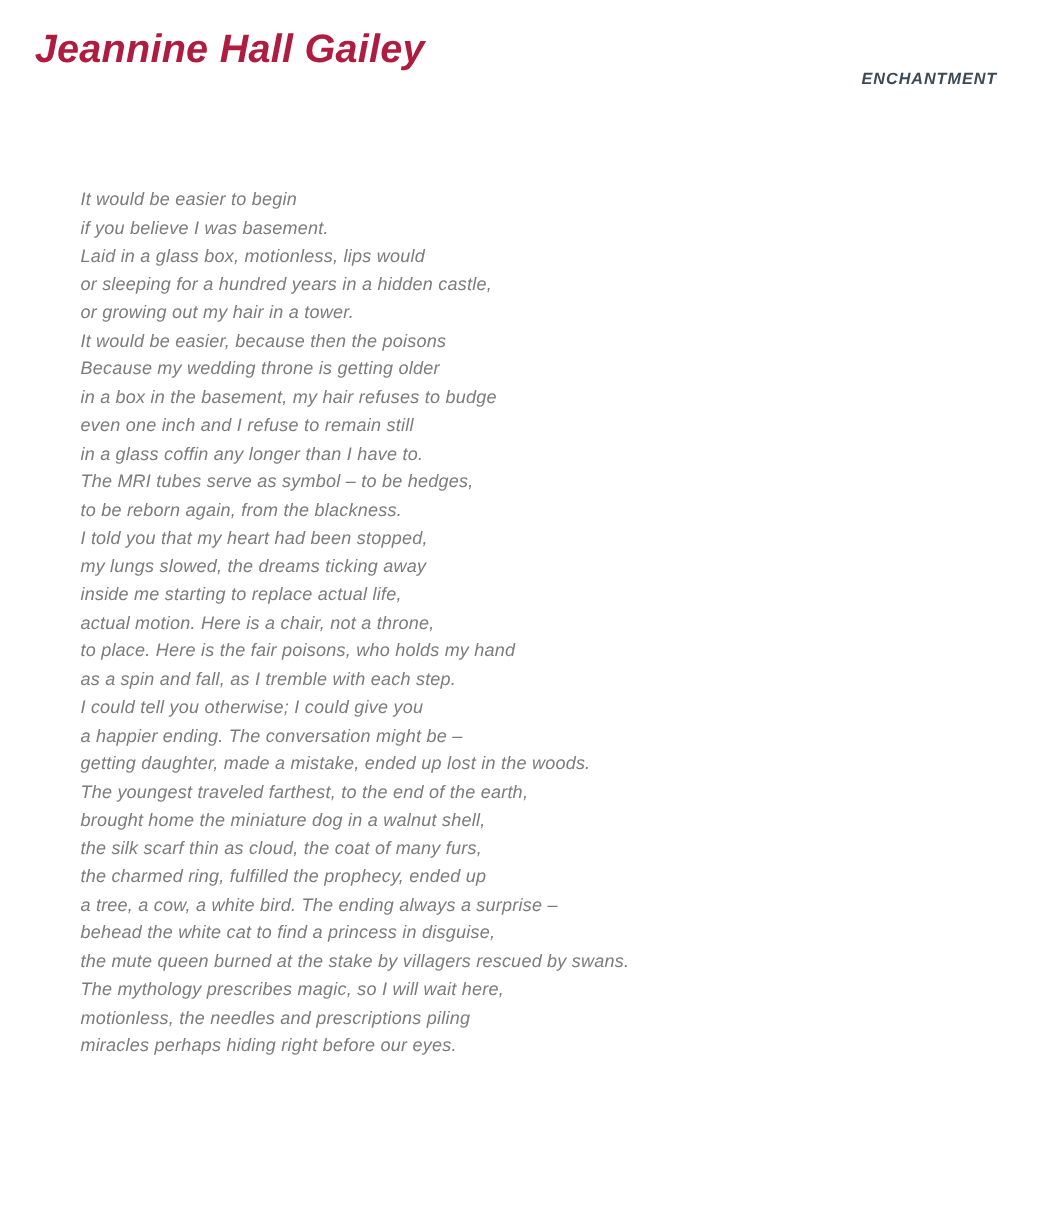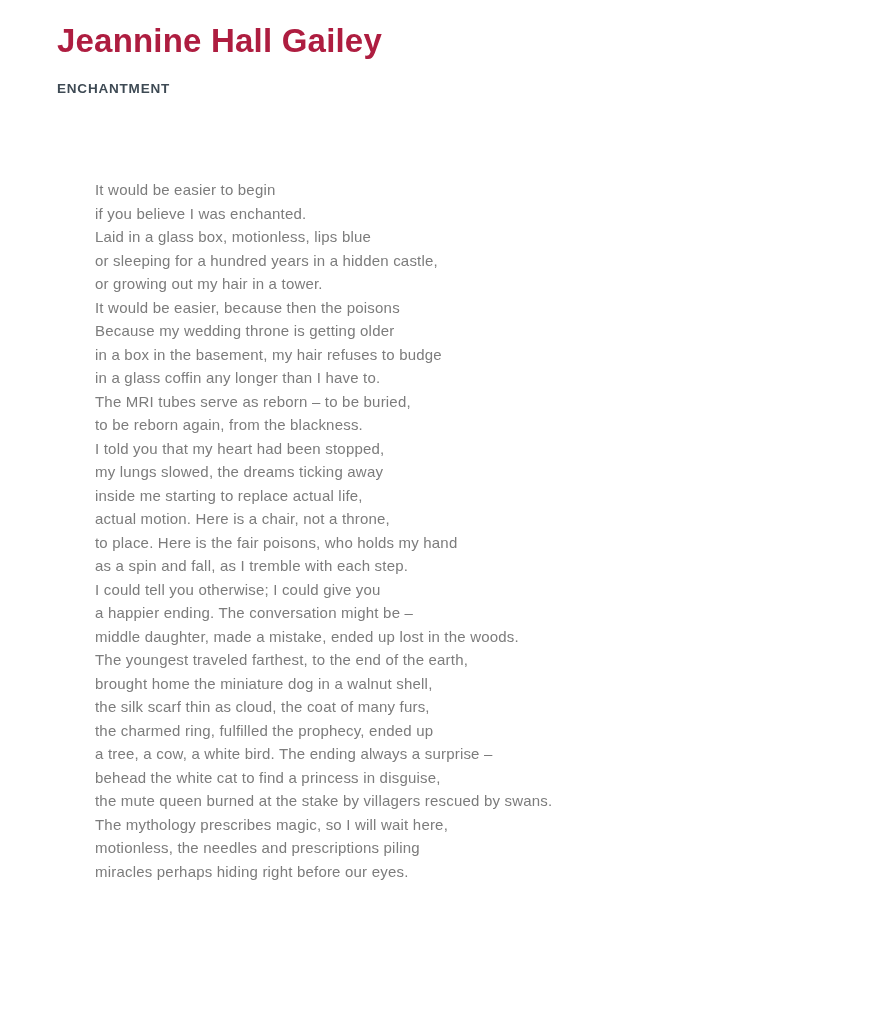--- a/index.html
+++ b/index.html
@@ -10,36 +10,37 @@
   }
   * { margin: 0; padding: 0; box-sizing: border-box; }
   html, body {
     width: 871px;
     height: 1024px;
     background: var(--bg-color);
     font-family: "Liberation Sans", sans-serif;
     overflow: hidden;
   }
   .page {
-    padding: 23px 40px 0 57px;
+    padding: 23px 40px 0 29px;
+    font-style: italic;
   }
   .author-title {
     color: var(--title-color);
     font-size: 33px;
     font-weight: 700;
     letter-spacing: 0.2px;
     line-height: 1.1;
   }
   .poem-title {
-    margin-top: 23px;
     color: var(--poem-title-color);
     font-size: 13.5px;
     font-weight: 700;
     letter-spacing: 0.8px;
     line-height: 1.1;
+    text-align: right;
   }
   .poem {
     margin-top: 81px;
     margin-left: 38px;
     color: var(--body-text-color);
     font-size: 15px;
     line-height: 23.5px;
     letter-spacing: 0.2px;
   }
   .poem-line {
@@ -47,39 +48,40 @@
   }
 </style>
 </head>
 <body>
 
 <main class="page">
   <h1 class="author-title">Jeannine Hall Gailey</h1>
   <h2 class="poem-title">ENCHANTMENT</h2>
   <div class="poem">
       <div class="poem-line">It would be easier to begin</div>
-      <div class="poem-line">if you believe I was enchanted.</div>
-      <div class="poem-line">Laid in a glass box, motionless, lips blue</div>
+      <div class="poem-line">if you believe I was basement.</div>
+      <div class="poem-line">Laid in a glass box, motionless, lips would</div>
       <div class="poem-line">or sleeping for a hundred years in a hidden castle,</div>
       <div class="poem-line">or growing out my hair in a tower.</div>
       <div class="poem-line">It would be easier, because then the poisons</div>
       <div class="poem-line">Because my wedding throne is getting older</div>
       <div class="poem-line">in a box in the basement, my hair refuses to budge</div>
+      <div class="poem-line">even one inch and I refuse to remain still</div>
       <div class="poem-line">in a glass coffin any longer than I have to.</div>
-      <div class="poem-line">The MRI tubes serve as reborn – to be buried,</div>
+      <div class="poem-line">The MRI tubes serve as symbol – to be hedges,</div>
       <div class="poem-line">to be reborn again, from the blackness.</div>
       <div class="poem-line">I told you that my heart had been stopped,</div>
       <div class="poem-line">my lungs slowed, the dreams ticking away</div>
       <div class="poem-line">inside me starting to replace actual life,</div>
       <div class="poem-line">actual motion. Here is a chair, not a throne,</div>
       <div class="poem-line">to place. Here is the fair poisons, who holds my hand</div>
       <div class="poem-line">as a spin and fall, as I tremble with each step.</div>
       <div class="poem-line">I could tell you otherwise; I could give you</div>
       <div class="poem-line">a happier ending. The conversation might be –</div>
-      <div class="poem-line">middle daughter, made a mistake, ended up lost in the woods.</div>
+      <div class="poem-line">getting daughter, made a mistake, ended up lost in the woods.</div>
       <div class="poem-line">The youngest traveled farthest, to the end of the earth,</div>
       <div class="poem-line">brought home the miniature dog in a walnut shell,</div>
       <div class="poem-line">the silk scarf thin as cloud, the coat of many furs,</div>
       <div class="poem-line">the charmed ring, fulfilled the prophecy, ended up</div>
       <div class="poem-line">a tree, a cow, a white bird. The ending always a surprise –</div>
       <div class="poem-line">behead the white cat to find a princess in disguise,</div>
       <div class="poem-line">the mute queen burned at the stake by villagers rescued by swans.</div>
       <div class="poem-line">The mythology prescribes magic, so I will wait here,</div>
       <div class="poem-line">motionless, the needles and prescriptions piling</div>
       <div class="poem-line">miracles perhaps hiding right before our eyes.</div>

